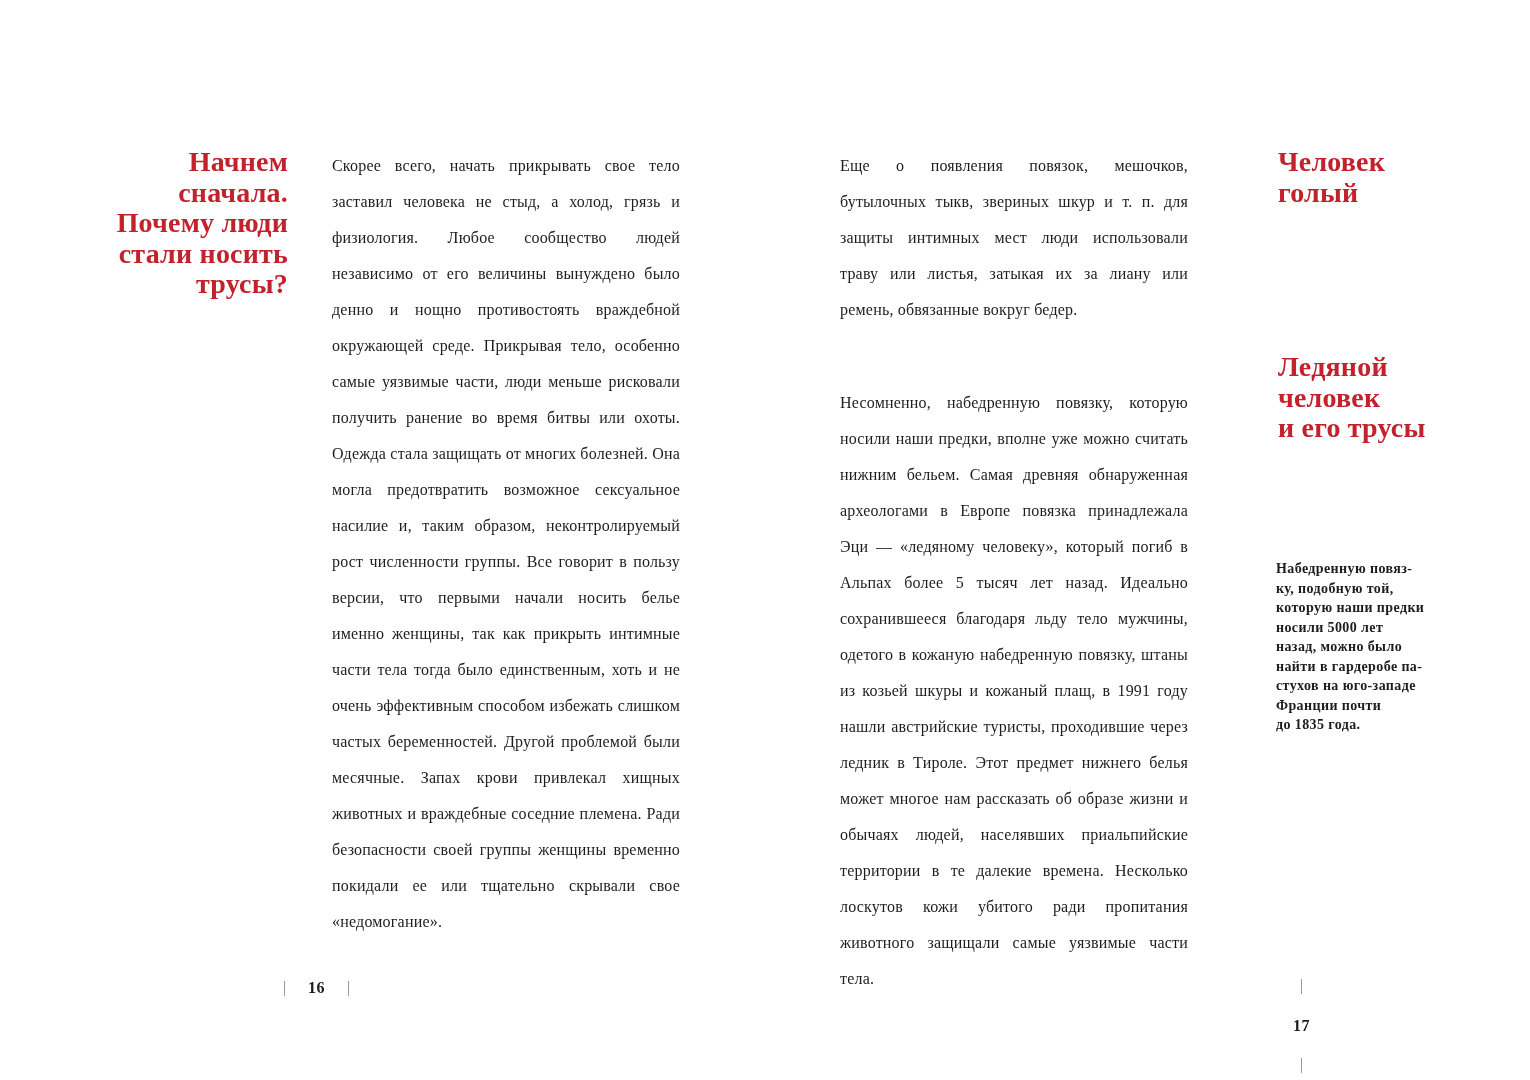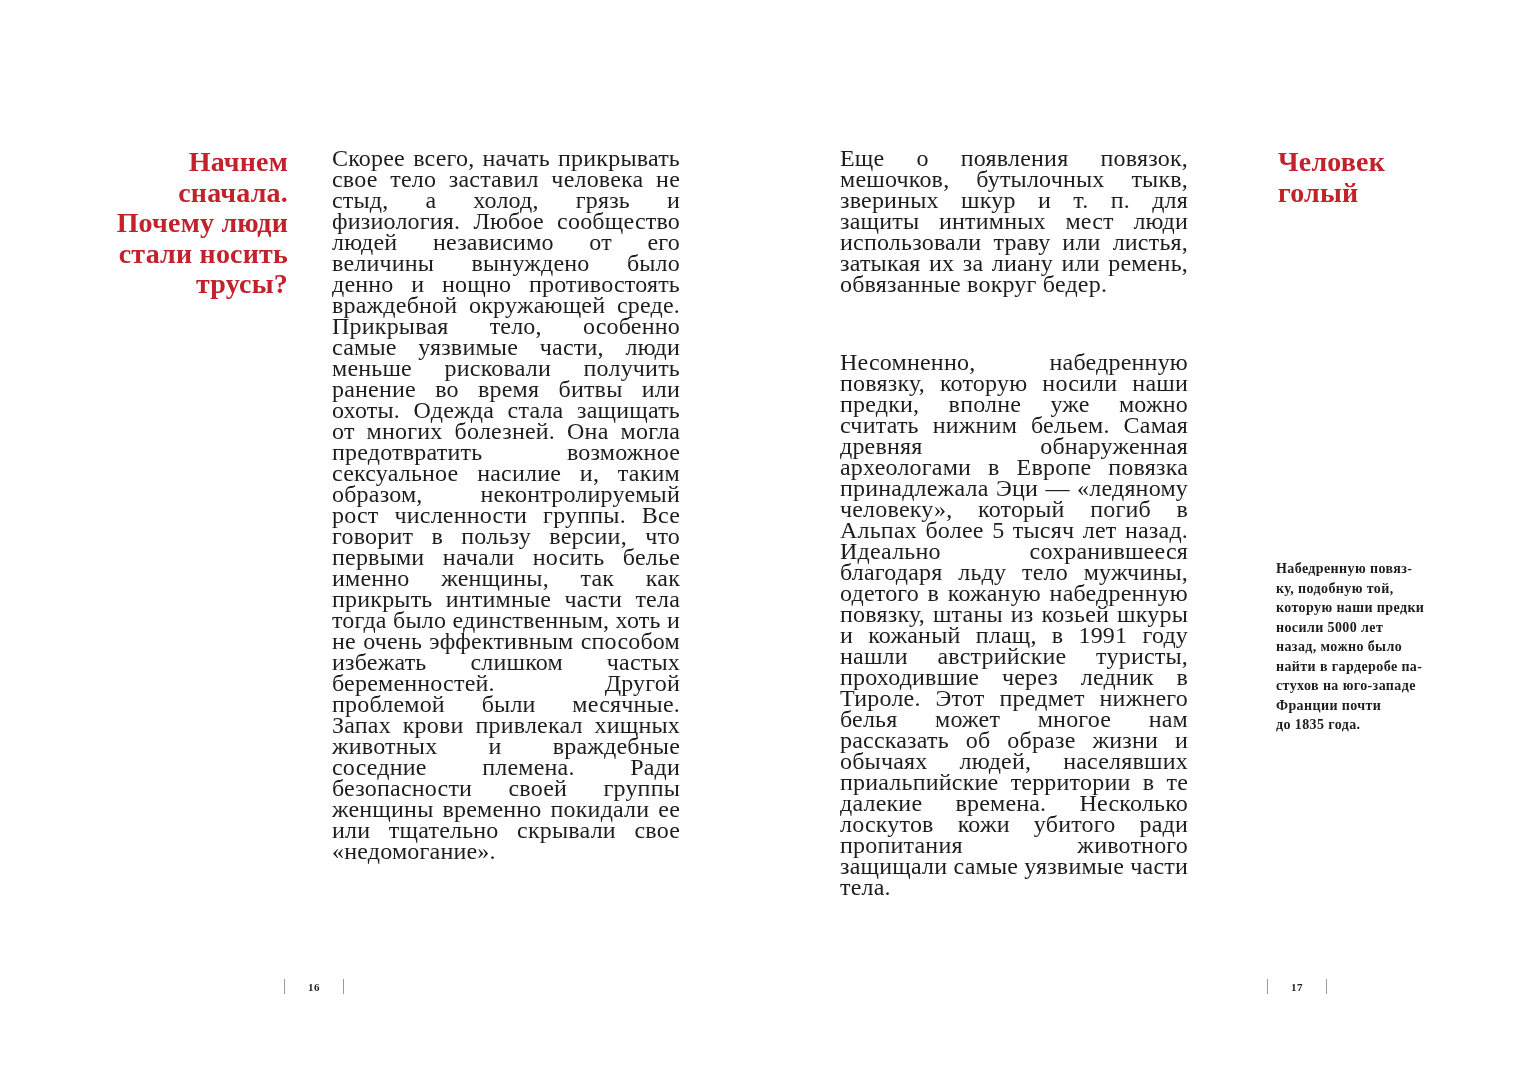--- a/index.html
+++ b/index.html
@@ -36,22 +36,22 @@
   }
   .heading-right-2 {
     left: 1262px;
     top: 336px;
     width: 200px;
     text-align: left;
   }
   .body-col {
     position: absolute;
     width: 356px;
-    font-size: 24px;
-    line-height: 21px;
+    font-size: 16px;
+    line-height: 36px;
     text-align: justify;
     letter-spacing: 0.2px;
     color: #1d1d1d;
   }
   .body-left { left: 312px; top: 128px; }
   .body-right { left: 820px; top: 128px; }
   .body-col p + p { margin-top: 57px; font-family: Liberation Serif, serif; }
   .margin-note {
     position: absolute;
     left: 1260px;
@@ -65,28 +65,28 @@
     color: #1d1d1d;
   }
   .footer {
     position: absolute;
     top: 959px;
     display: flex;
     align-items: center;
     gap: 15px;
   }
   .footer-left { left: 264px; }
-  .footer-right { left: 1247px; }
+  .footer-right { left: 1273px; flex-direction: column; }
   .footer .rule {
     width: 1px;
     height: 15px;
     background: #9a9a9a;
   }
   .footer .num {
-    font-size: 11px;
+    font-size: 16px;
     font-weight: bold;
     color: #1d1d1d;
     letter-spacing: 0.5px;
   }
 </style>
 </head>
 <body>
 
 <div class="spread">
 
@@ -107,20 +107,23 @@
   </div>
 
   <div class="body-col body-right">
     <p>Еще о появления повязок, мешочков, бутылочных тыкв, звериных шкур и т. п. для защиты интимных мест люди использовали траву или листья, затыкая их за лиану или ремень, обвязанные вокруг бедер.</p>
     <p>Несомненно, набедренную повязку, которую носили наши предки, вполне уже можно считать нижним бельем. Самая древняя обнаруженная археологами в Европе повязка принадлежала Эци — «ледяному человеку», который погиб в Альпах более 5 тысяч лет назад. Идеально сохранившееся благодаря льду тело мужчины, одетого в кожаную набедренную повязку, штаны из козьей шкуры и кожаный плащ, в 1991 году нашли австрийские туристы, проходившие через ледник в Тироле. Этот предмет нижнего белья может многое нам рассказать об образе жизни и обычаях людей, населявших приальпийские территории в те далекие времена. Несколько лоскутов кожи убитого ради пропитания животного защищали самые уязвимые части тела.</p>
   </div>
 
   <h2 class="margin-heading heading-right-1">Человек
 голый</h2>
 
+  <h2 class="margin-heading heading-right-2">Ледяной
+человек
+и его трусы</h2>
 
   <aside class="margin-note">Набедренную повяз-
 ку, подобную той,
 которую наши предки
 носили 5000 лет
 назад, можно было
 найти в гардеробе па-
 стухов на юго-западе
 Франции почти
 до 1835 года.</aside>

